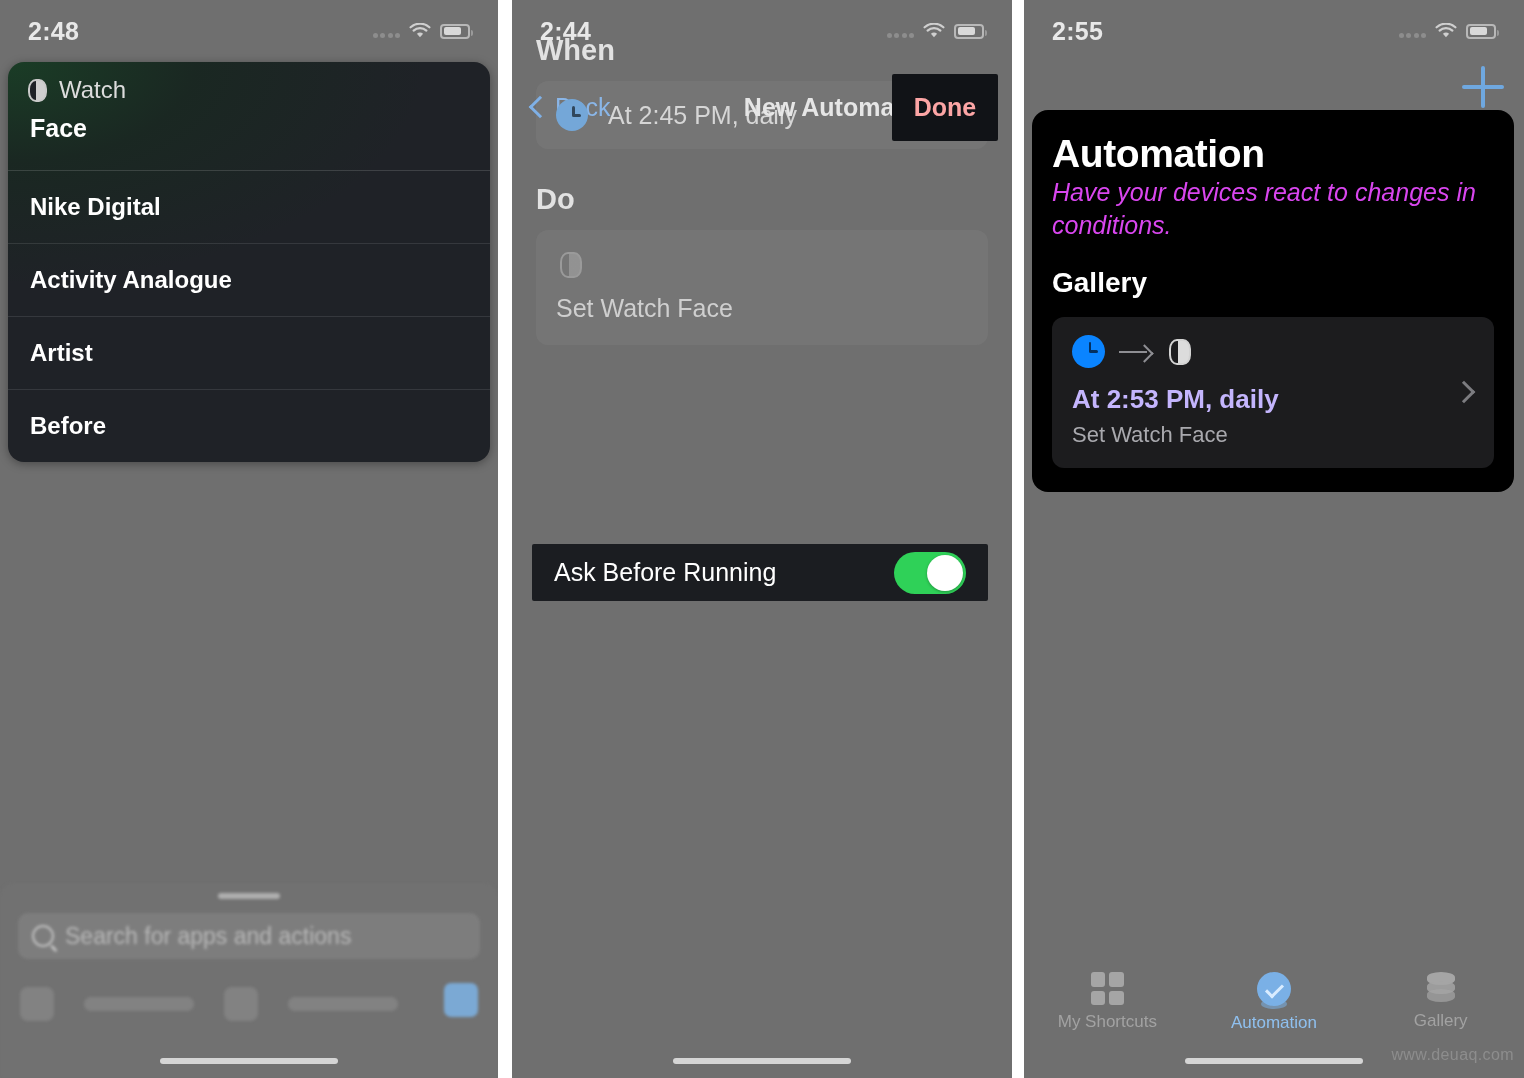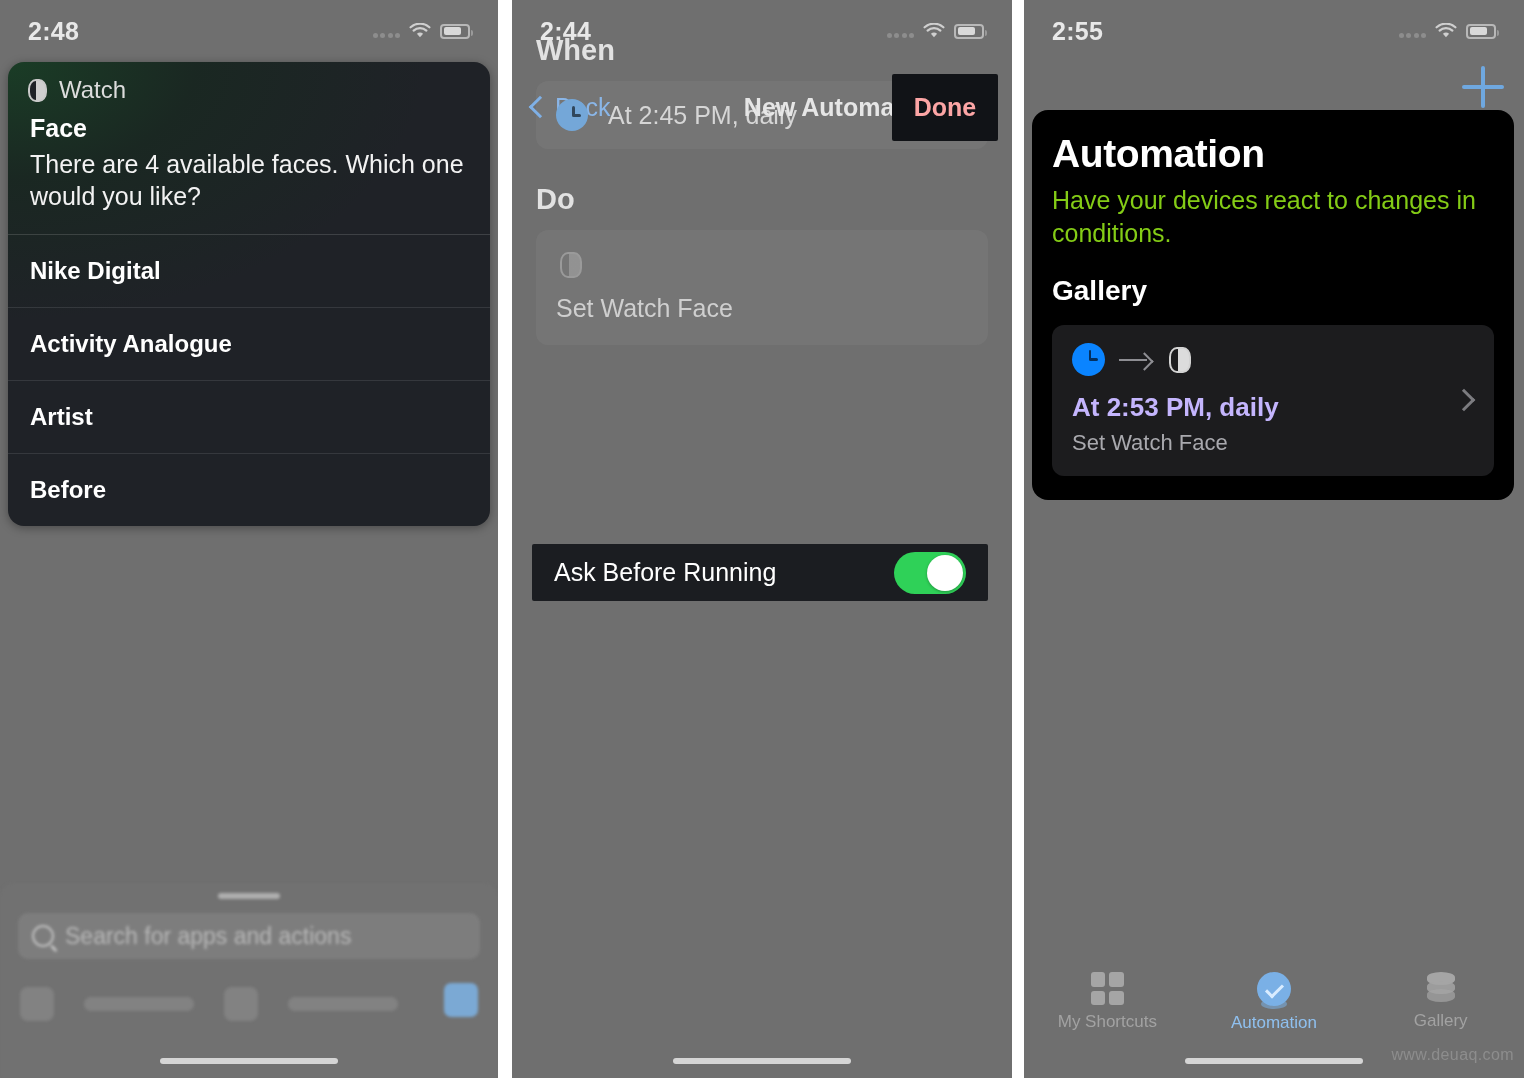--- a/index.html
+++ b/index.html
@@ -170,21 +170,21 @@
   }
   .plus::before{left:0;top:19px;width:42px;height:4px;}
   .plus::after{top:0;left:19px;width:4px;height:42px;}
 
   .auto-card{
     position:absolute;left:8px;top:110px;width:482px;
     background:#000000;border-radius:16px;padding:22px 20px 24px 20px;
     box-sizing:border-box;
   }
   .auto-title{font-size:39px;font-weight:700;color:#ffffff;letter-spacing:-.4px;}
-  .auto-sub{font-size:25px;color:#84cc16;line-height:1.3;margin-top:8px;}
+  .auto-sub{font-size:25px;color:#d946ef;line-height:1.3;font-style:italic;}
   .auto-group{font-size:28px;font-weight:700;color:#ffffff;margin-top:26px;}
   .auto-row{
     margin-top:18px;background:#1c1c1e;border-radius:12px;
     padding:18px 20px 20px 20px;position:relative;
   }
   .auto-icons{display:flex;align-items:center;gap:14px;margin-bottom:16px;}
   .clock-ic.blue{background:#0a84ff;width:33px;height:33px;}
   .clock-ic.blue::before,.clock-ic.blue::after{background:#04305f;}
   .arrow-r{width:36px;height:14px;position:relative;flex:0 0 auto;}
   .arrow-r::before{content:"";position:absolute;left:0;top:6px;width:28px;height:2.6px;background:#8e8e93;}
@@ -262,21 +262,20 @@
       </div>
     </div>
 
     <div class="siri-card">
       <div class="siri-app">
         <span class="watch-glyph small"></span>
         <span class="siri-app-name">Watch</span>
       </div>
       <div class="siri-q">
         <div class="siri-q-title">Face</div>
-        <div class="siri-q-body">There are 4 available faces. Which one would you like?</div>
       </div>
       <div class="siri-opt first">Nike Digital</div>
       <div class="siri-opt">Activity Analogue</div>
       <div class="siri-opt">Artist</div>
       <div class="siri-opt">Before</div>
     </div>
 
     <div class="sheet">
       <div class="grabber"></div>
       <div class="searchbar">

